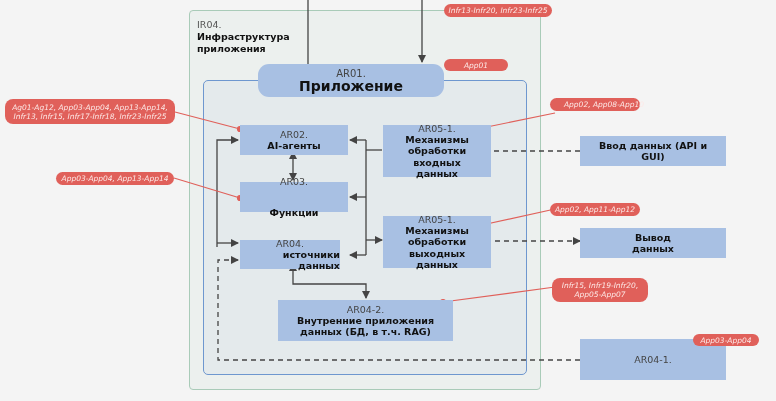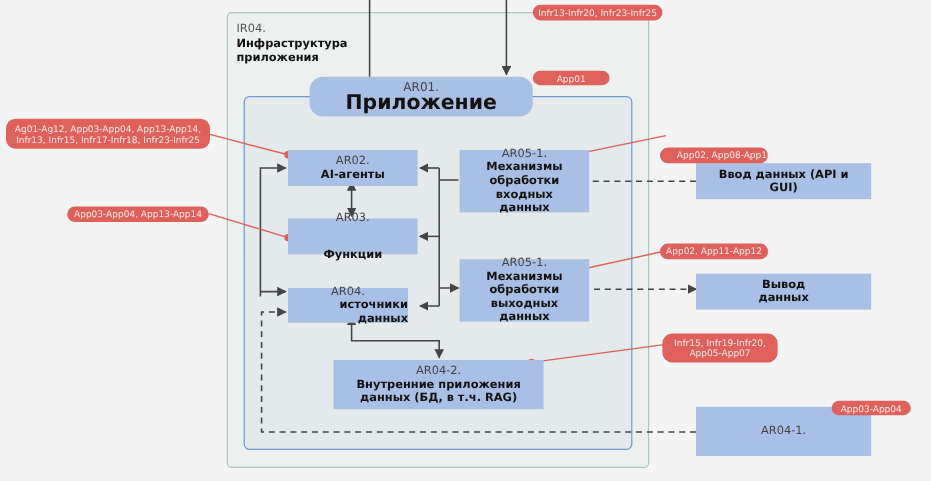--- a/index.html
+++ b/index.html
@@ -22,27 +22,28 @@
     box-sizing: border-box;
   }
   .box {
     position: absolute; background: #a8c0e3; color: #111;
     display: flex; flex-direction: column; align-items: center; justify-content: center;
     text-align: center; box-sizing: border-box;
   }
   .box .code { font-size: 9.5px; color: #444; line-height: 11px; }
   .box .title { font-size: 9.5px; font-weight: bold; line-height: 11.5px; }
   .box.big .code { font-size: 10px; }
-  .box.big .title { font-size: 17px; line-height: 15px; text-align: right; }
+  .box.big .title { font-size: 14px; line-height: 15px; text-align: right; }
   .tag {
     position: absolute; background: #e0605a; color: #fde8e6;
     font-size: 7.5px; line-height: 9px; text-align: center;
     border-radius: 8px; padding: 2px 6px; box-sizing: border-box;
     display: flex; align-items: center; justify-content: center;
     white-space: nowrap;
+    font-style: italic;
   }
   svg.lines { position: absolute; left: 0; top: 0; }
 </style>
 </head>
 <body>
 
 <div class="ir-frame"></div>
 <div class="ir-code">IR04.</div>
 <div class="ir-title">Инфраструктура приложения</div>
 <div class="app-frame"></div>
@@ -126,16 +127,16 @@
   <div class="title" style="width:60px;">Вывод данных</div>
 </div>
 <div class="box" style="left:580px; top:339px; width:146px; height:41px;">
   <div class="code">AR04-1.</div>
 </div>
 
 <div class="tag" style="left:444px; top:4px; width:108px; height:13px;">Infr13-Infr20, Infr23-Infr25</div>
 <div class="tag" style="left:444px; top:59px; width:64px; height:12px;">App01</div>
 <div class="tag" style="left:5px; top:99px; width:170px; height:25px; white-space:normal;">Ag01-Ag12, App03-App04, App13-App14, Infr13, Infr15, Infr17-Infr18, Infr23-Infr25</div>
 <div class="tag" style="left:56px; top:172px; width:118px; height:13px;">App03-App04, App13-App14</div>
-<div class="tag" style="left:550px; top:123px; width:90px; height:13px;padding-left:24px;">App02, App08-App10</div>
+<div class="tag" style="left:550px; top:98px; width:90px; height:13px;padding-left:24px;">App02, App08-App10</div>
 <div class="tag" style="left:550px; top:203px; width:90px; height:13px;">App02, App11-App12</div>
 <div class="tag" style="left:552px; top:278px; width:96px; height:24px; white-space:normal;">Infr15, Infr19-Infr20, App05-App07</div>
 <div class="tag" style="left:693px; top:334px; width:66px; height:12px;">App03-App04</div>
 
 </body></html>

